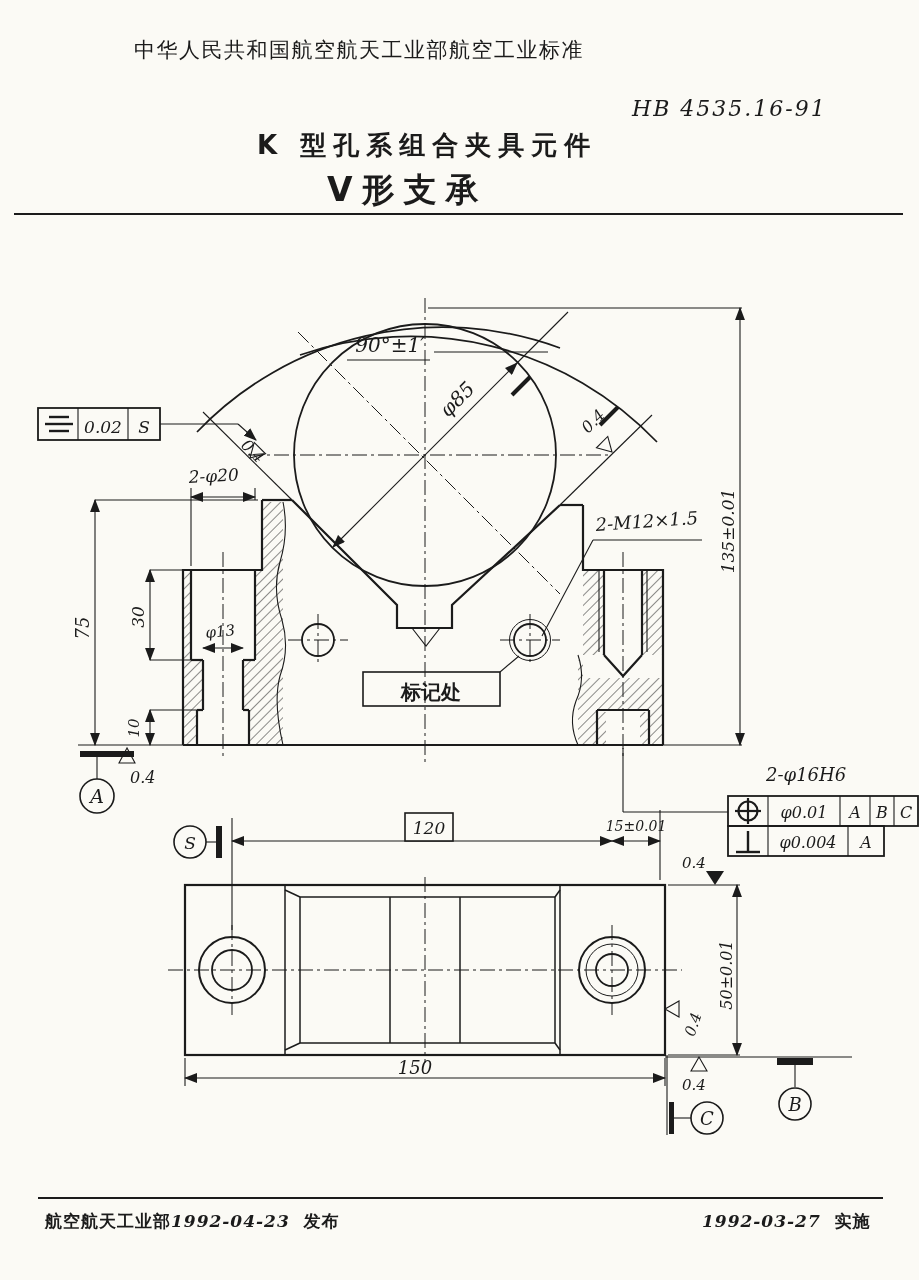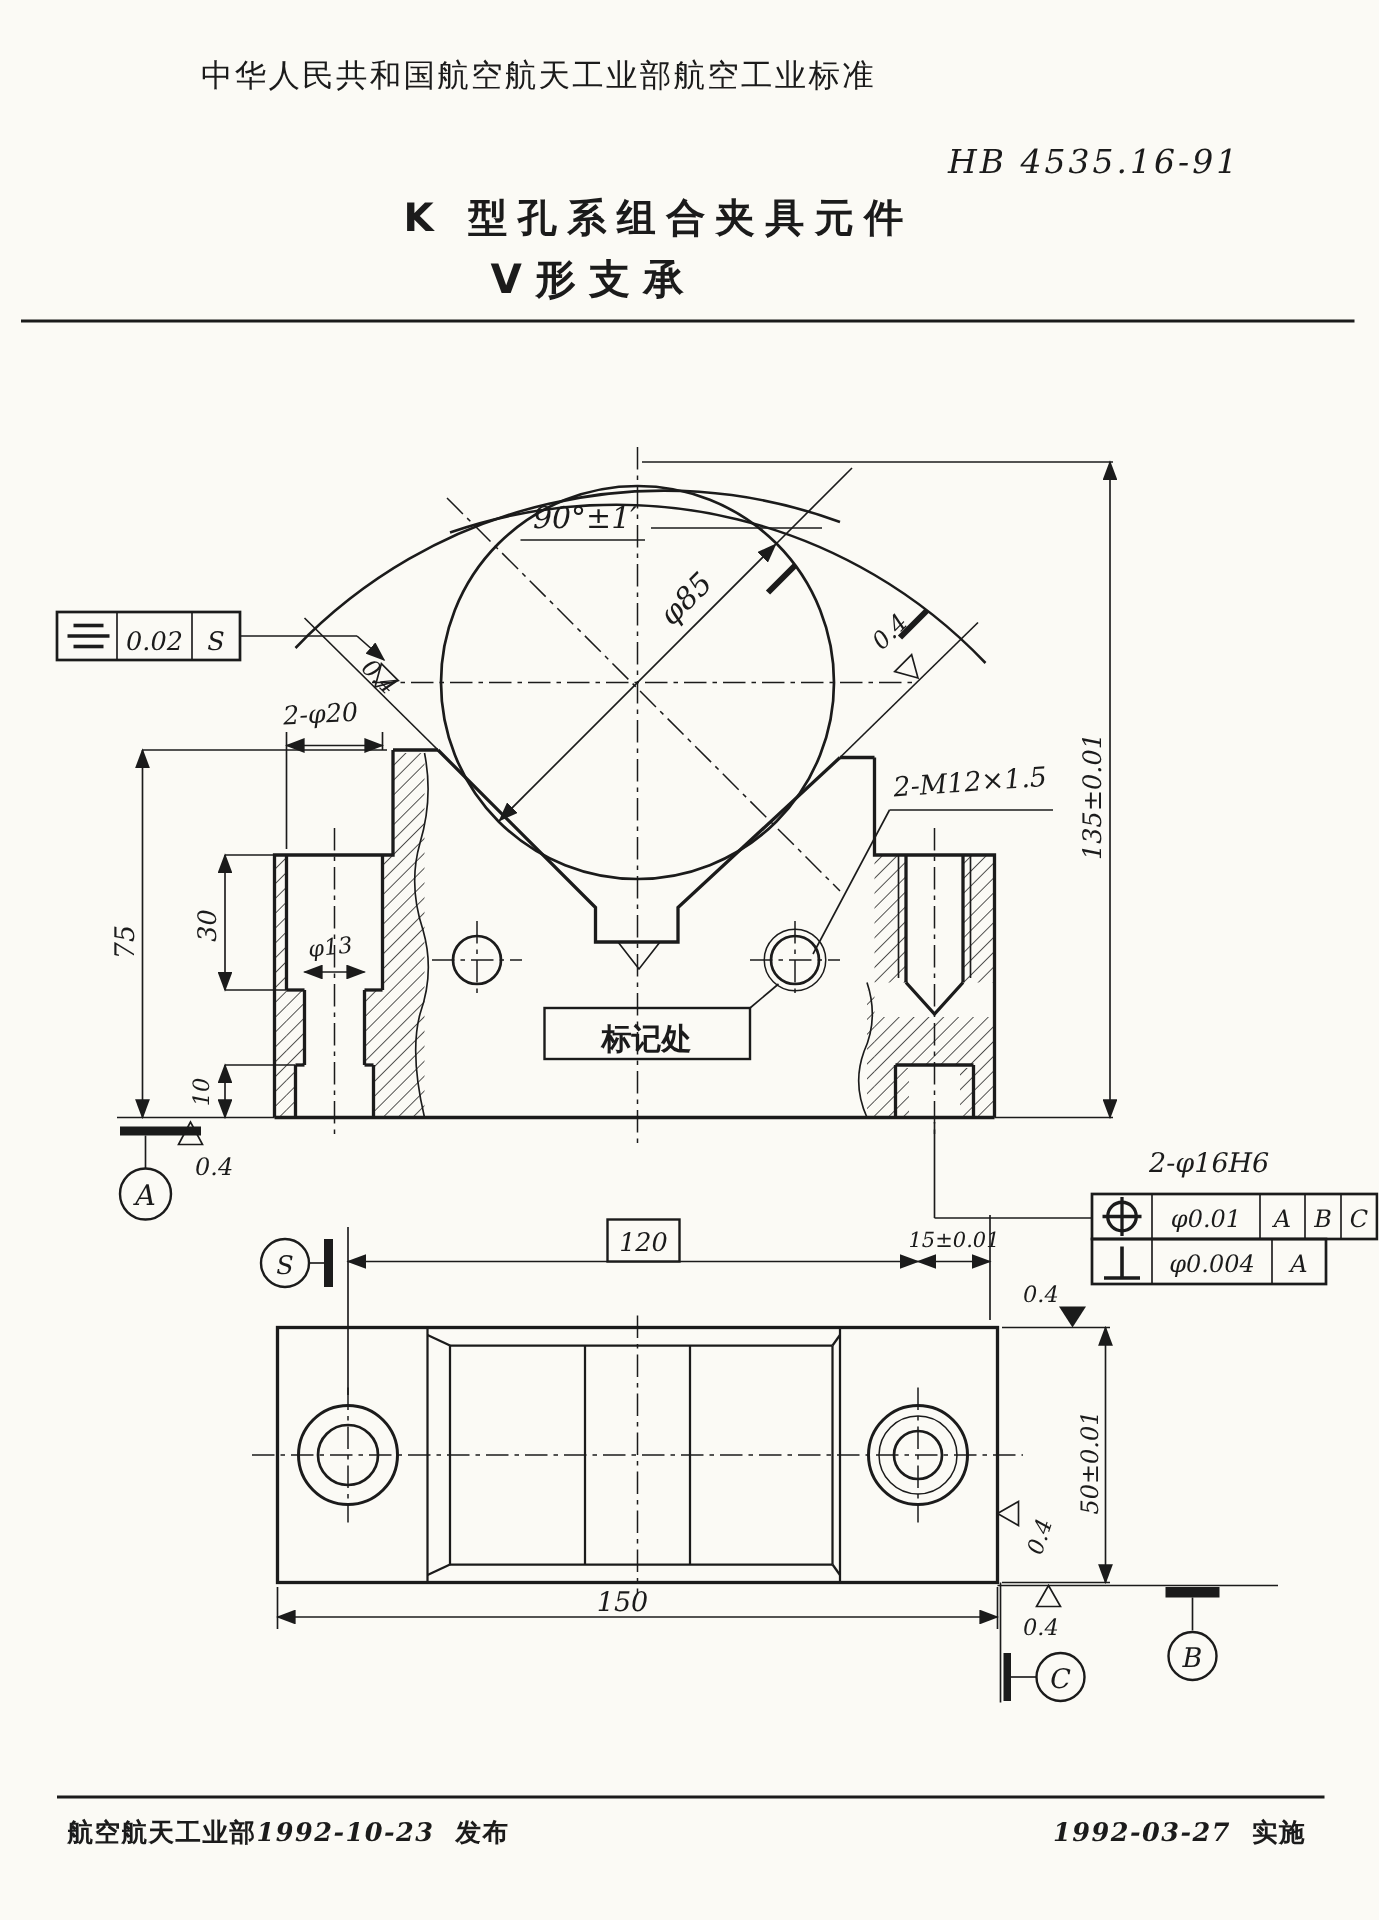--- a/index.html
+++ b/index.html
@@ -2,34 +2,34 @@
 <html><head>
 <meta charset="utf-8">
 <style>
   html,body{margin:0;padding:0}
   body{width:919px;height:1280px;position:relative;background:#fbfaf5;color:#1b1b1b;
        font-family:"DejaVu Sans",sans-serif;overflow:hidden}
   .abs{position:absolute}
   .hdr{font-weight:normal;font-size:21px;letter-spacing:1.5px;white-space:nowrap}
   .hb{font-family:"DejaVu Serif",serif;font-style:italic;font-weight:normal;font-size:22px;letter-spacing:2px}
   .t1{font-weight:bold;font-size:26px;letter-spacing:7px;white-space:nowrap}
-  .t2{font-weight:bold;font-size:27px;letter-spacing:9px;white-space:nowrap}
+  .t2{font-weight:bold;font-size:33px;letter-spacing:9px;white-space:nowrap}
   .rule{background:#1b1b1b}
   .ft{font-weight:bold;font-size:17px;letter-spacing:1px;white-space:nowrap}
   svg{position:absolute;left:0;top:0}
   svg text{fill:#1b1b1b}
   .dim{font-family:"DejaVu Serif",serif;font-style:italic}
   .cn{font-family:"DejaVu Sans",sans-serif;font-weight:bold}
 </style>
 </head>
 <body>
 
 <div class="abs hdr" style="left:134px;top:36px">中华人民共和国航空航天工业部航空工业标准</div>
 <div class="abs hb" style="left:632px;top:96px">HB 4535.16-91</div>
-<div class="abs t1" style="left:269px;top:128px">K 型孔系组合夹具元件</div>
+<div class="abs t1" style="left:257px;top:128px">K 型孔系组合夹具元件</div>
 <div class="abs t2" style="left:327px;top:168px">V形支承</div>
 <div class="abs rule" style="left:14px;top:213px;width:889px;height:2px"></div>
 
 <svg width="919" height="1280" viewBox="0 0 919 1280">
   <defs>
     <marker id="arw" markerWidth="12" markerHeight="9" refX="11" refY="4.5" orient="auto-start-reverse">
       <path d="M0 0 L12 4.5 L0 9 Z" fill="#1b1b1b"></path>
     </marker>
     <pattern id="hatch" patternUnits="userSpaceOnUse" width="7" height="7" patternTransform="rotate(45)">
       <line x1="0" y1="0" x2="0" y2="7" stroke="#1b1b1b" stroke-width="1"></line>
@@ -296,17 +296,17 @@
     <text class="dim" x="698" y="1026" font-size="15" text-anchor="middle" transform="rotate(-72 698 1026)">0.4</text>
     <text class="dim" x="682" y="1090" font-size="15">0.4</text>
     <text class="dim" x="415" y="1074" font-size="18" text-anchor="middle">150</text>
     <text class="dim" x="707" y="1125" font-size="18" text-anchor="middle">C</text>
     <text class="dim" x="795" y="1111" font-size="18" text-anchor="middle">B</text>
   </g>
 </svg>
 
 <div class="abs rule" style="left:38px;top:1197px;width:845px;height:2px"></div>
 <div class="abs ft" style="left:45px;top:1210px">
-  <span>航空航天工业部</span><span class="dim">1992-10-23</span>&nbsp;&nbsp;<span>发布</span>
+  <span>航空航天工业部</span><span class="dim">1992-04-23</span>&nbsp;&nbsp;<span>发布</span>
 </div>
 <div class="abs ft" style="left:702px;top:1210px">
   <span class="dim">1992-03-27</span>&nbsp;&nbsp;<span>实施</span>
 </div>
 
 </body></html>

